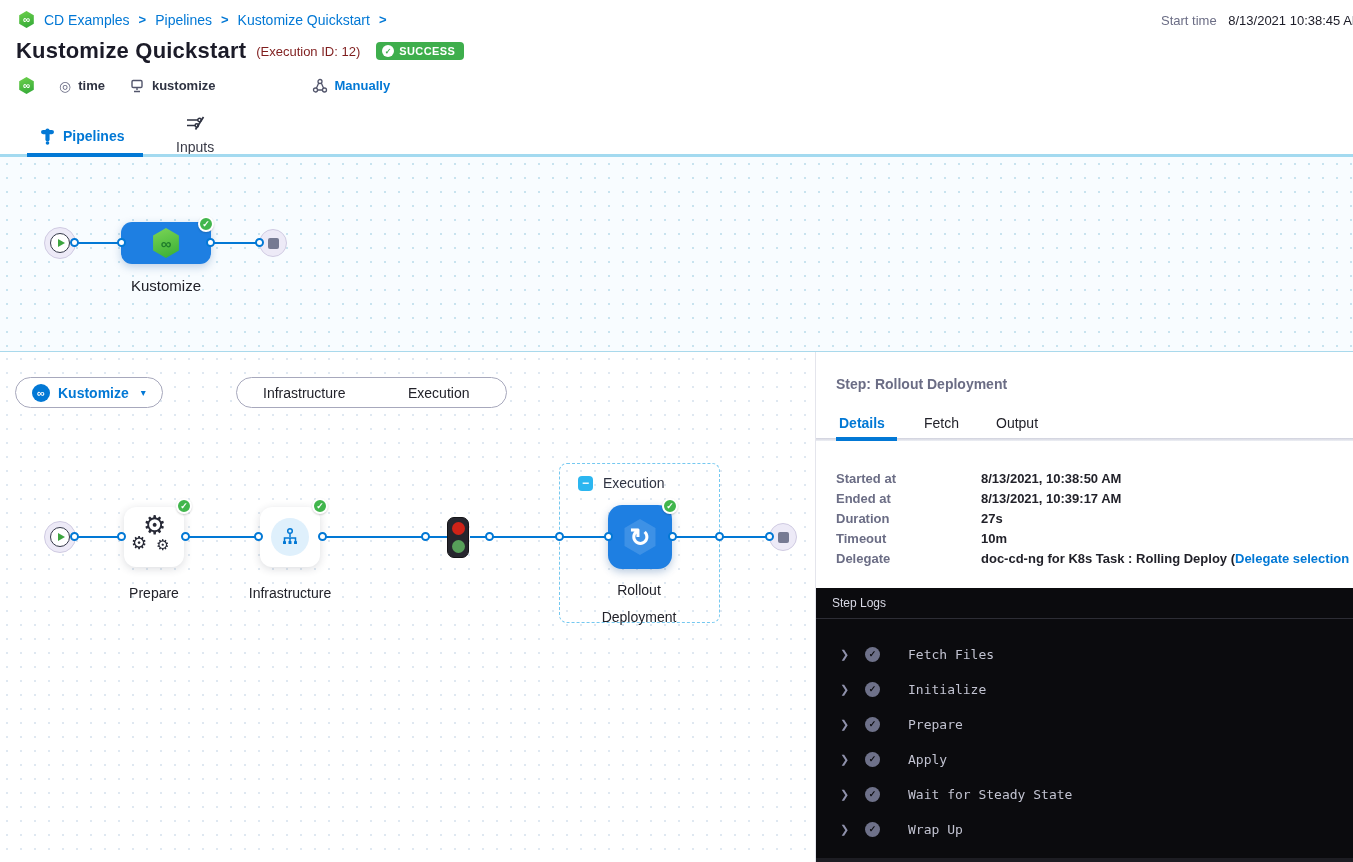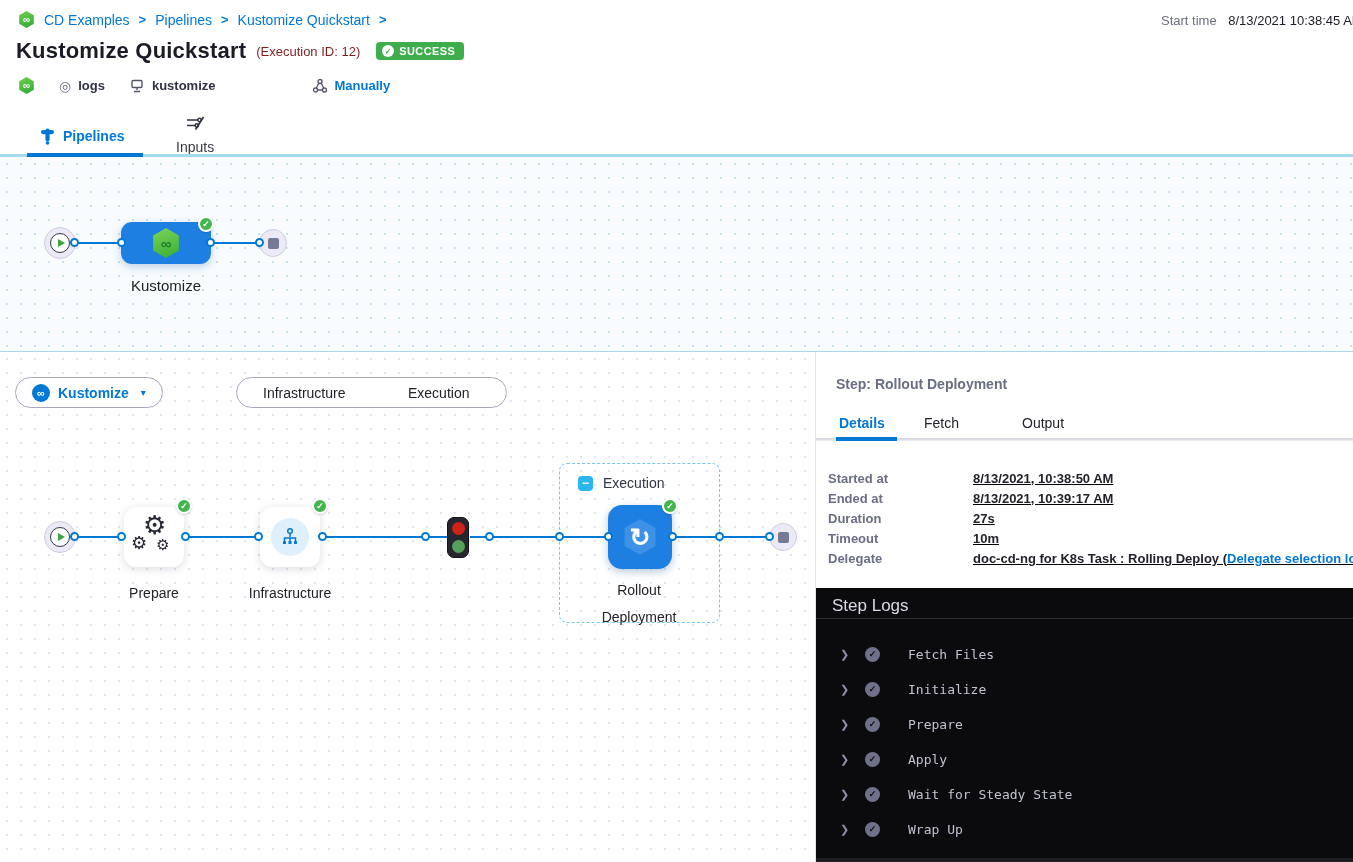--- a/index.html
+++ b/index.html
@@ -73,32 +73,32 @@
   .rollout-node::before { content:""; position:absolute; width:36px; height:36px; clip-path:polygon(50% 0,93% 25%,93% 75%,50% 100%,7% 75%,7% 25%); background:rgba(255,255,255,.14); }
   .rollout-ic { color:#fff; font-size:25px; font-weight:700; z-index:1; }
   .exec-label { position:absolute; text-align:center; font-size:14px; color:#22222a; line-height:22px; z-index:4; }
 
   
   .panel { position:absolute; left:815px; top:352px; width:538px; height:510px; background:#fff; border-left:1px solid #e4e5ec; }
   .panel-title { position:absolute; left:20px; top:24px; font-size:14px; font-weight:600; color:#6b6d85; }
   .ptab { position:absolute; top:63px; font-size:14px; cursor:pointer; }
   .ptab-details { left:23px; color:#0278d5; font-weight:600; }
   .ptab-input { left:108px; color:#22222a; font-weight:500; }
-  .ptab-output { left:180px; color:#22222a; font-weight:500;margin-left:26px; }
+  .ptab-output { left:180px; color:#22222a; font-weight:500; }
   .ptab-line { position:absolute; left:0; top:86px; width:538px; height:3px; background:linear-gradient(#cfd0dc,#eef0f5); }
   .ptab-active { position:absolute; left:20px; top:85px; width:61px; height:4px; background:#0278d5; z-index:2; }
-  .drow { position:absolute; left:12px; font-size:13px; white-space:nowrap;text-decoration:underline; }
+  .drow { position:absolute; left:20px; font-size:13px; white-space:nowrap; }
   .drow .dl { display:inline-block; width:145px; color:#6b6d85; font-weight:600; }
   .drow .dv { color:#22222a; font-weight:700; }
   .drow .dv-link { color:#0278d5; font-weight:700; text-decoration:none; cursor:pointer; }
 
   
   .logs { position:absolute; left:0; top:236px; width:538px; height:274px; background:#0b0b0e; }
   .logs-head { position:absolute; left:0; top:0; width:100%; height:31px; border-bottom:1px solid #2d2d35; }
-  .logs-head span { position:absolute; left:16px; top:8px; font-size:17px; color:#d9dae6; }
+  .logs-head span { position:absolute; left:16px; top:8px; font-size:12px; color:#d9dae6; }
   .log-row { position:absolute; left:0; width:100%; height:22px; display:flex; align-items:center; cursor:pointer; }
   .log-chevron { position:absolute; left:24px; color:#8f91ab; font-size:11px; }
   .log-check { position:absolute; left:49px; width:15px; height:15px; border-radius:50%; background:#6e7189; color:#0b0b0e; font-size:9px; font-weight:700; display:flex; align-items:center; justify-content:center; }
   .log-text { position:absolute; left:92px; font-family:"DejaVu Sans Mono", monospace; font-size:13px; color:#c2c3d1; }
   .logs-scroll { position:absolute; left:0; bottom:0; width:100%; height:4px; background:#1d1d23; }
 
   svg { display:block; }
 </style>
 </head>
 <body>
@@ -131,21 +131,21 @@
         <span>SUCCESS</span>
       </span>
     </div>
 
     <div class="meta-row">
       <span class="hex hex-16">
           <span>∞</span>
         </span>
       <span class="meta-gap"></span>
       <span class="meta-ic">◎</span>
-      <span class="meta-txt">logs</span>
+      <span class="meta-txt">time</span>
       <span class="meta-gap"></span>
       <span class="meta-ic">
         <svg width="16" height="16" viewBox="0 0 16 16">
             <rect x="3" y="2.5" width="10" height="7" rx="1.2" fill="none" stroke="#52556b" stroke-width="1.4"></rect>
             <path d="M8 9.5 V12 M5 13.5 H11" stroke="#52556b" stroke-width="1.4" fill="none"></path>
           </svg>
       </span>
       <span class="meta-txt">kustomize</span>
       <span class="meta-gap"></span>
         <span class="meta-gap"></span>

